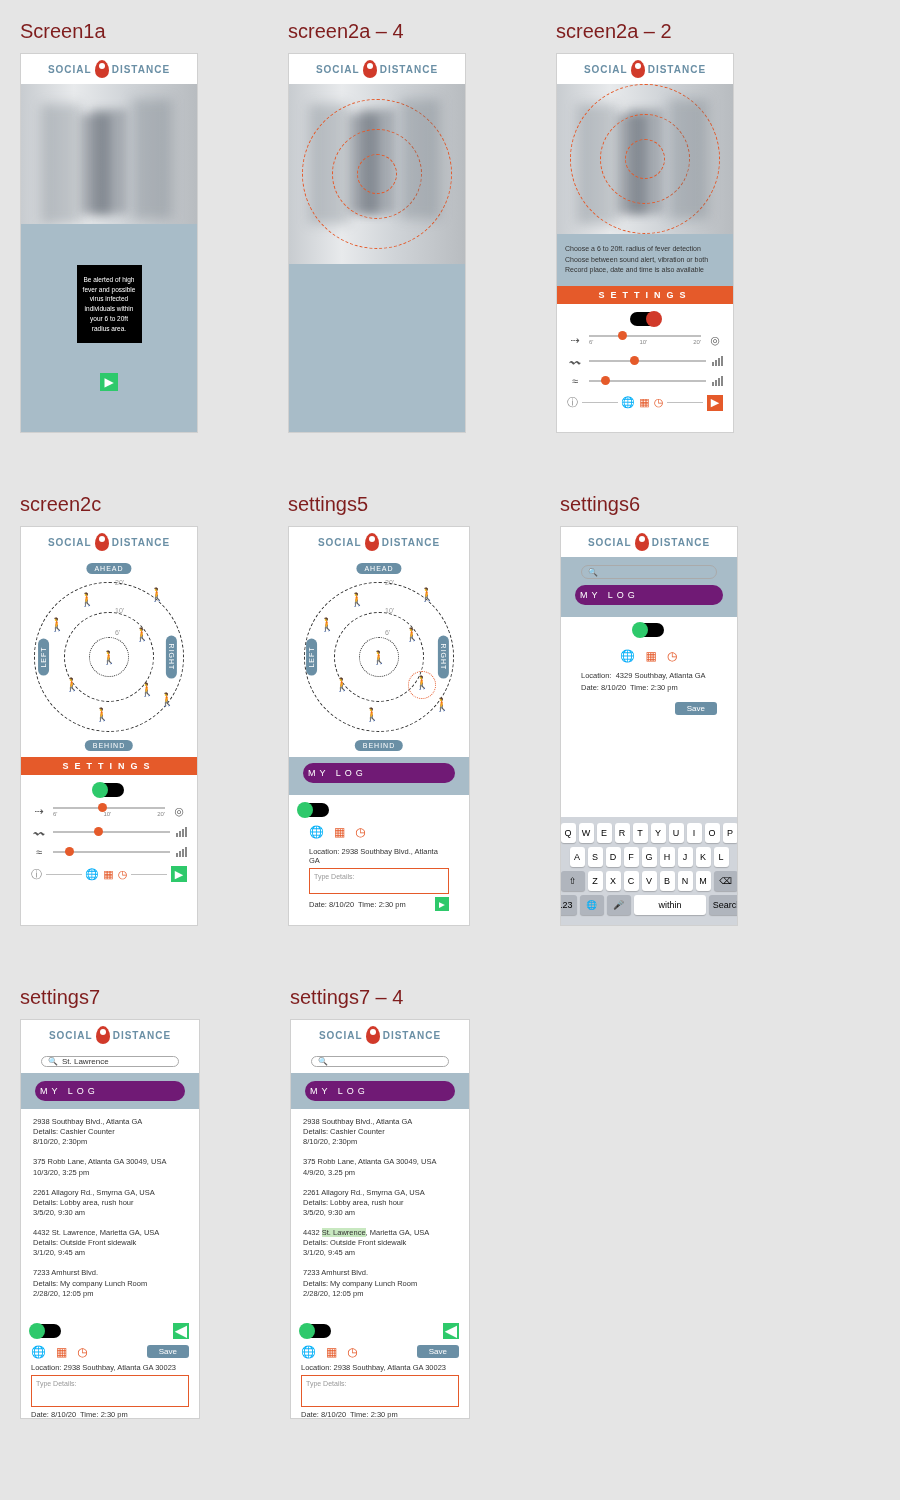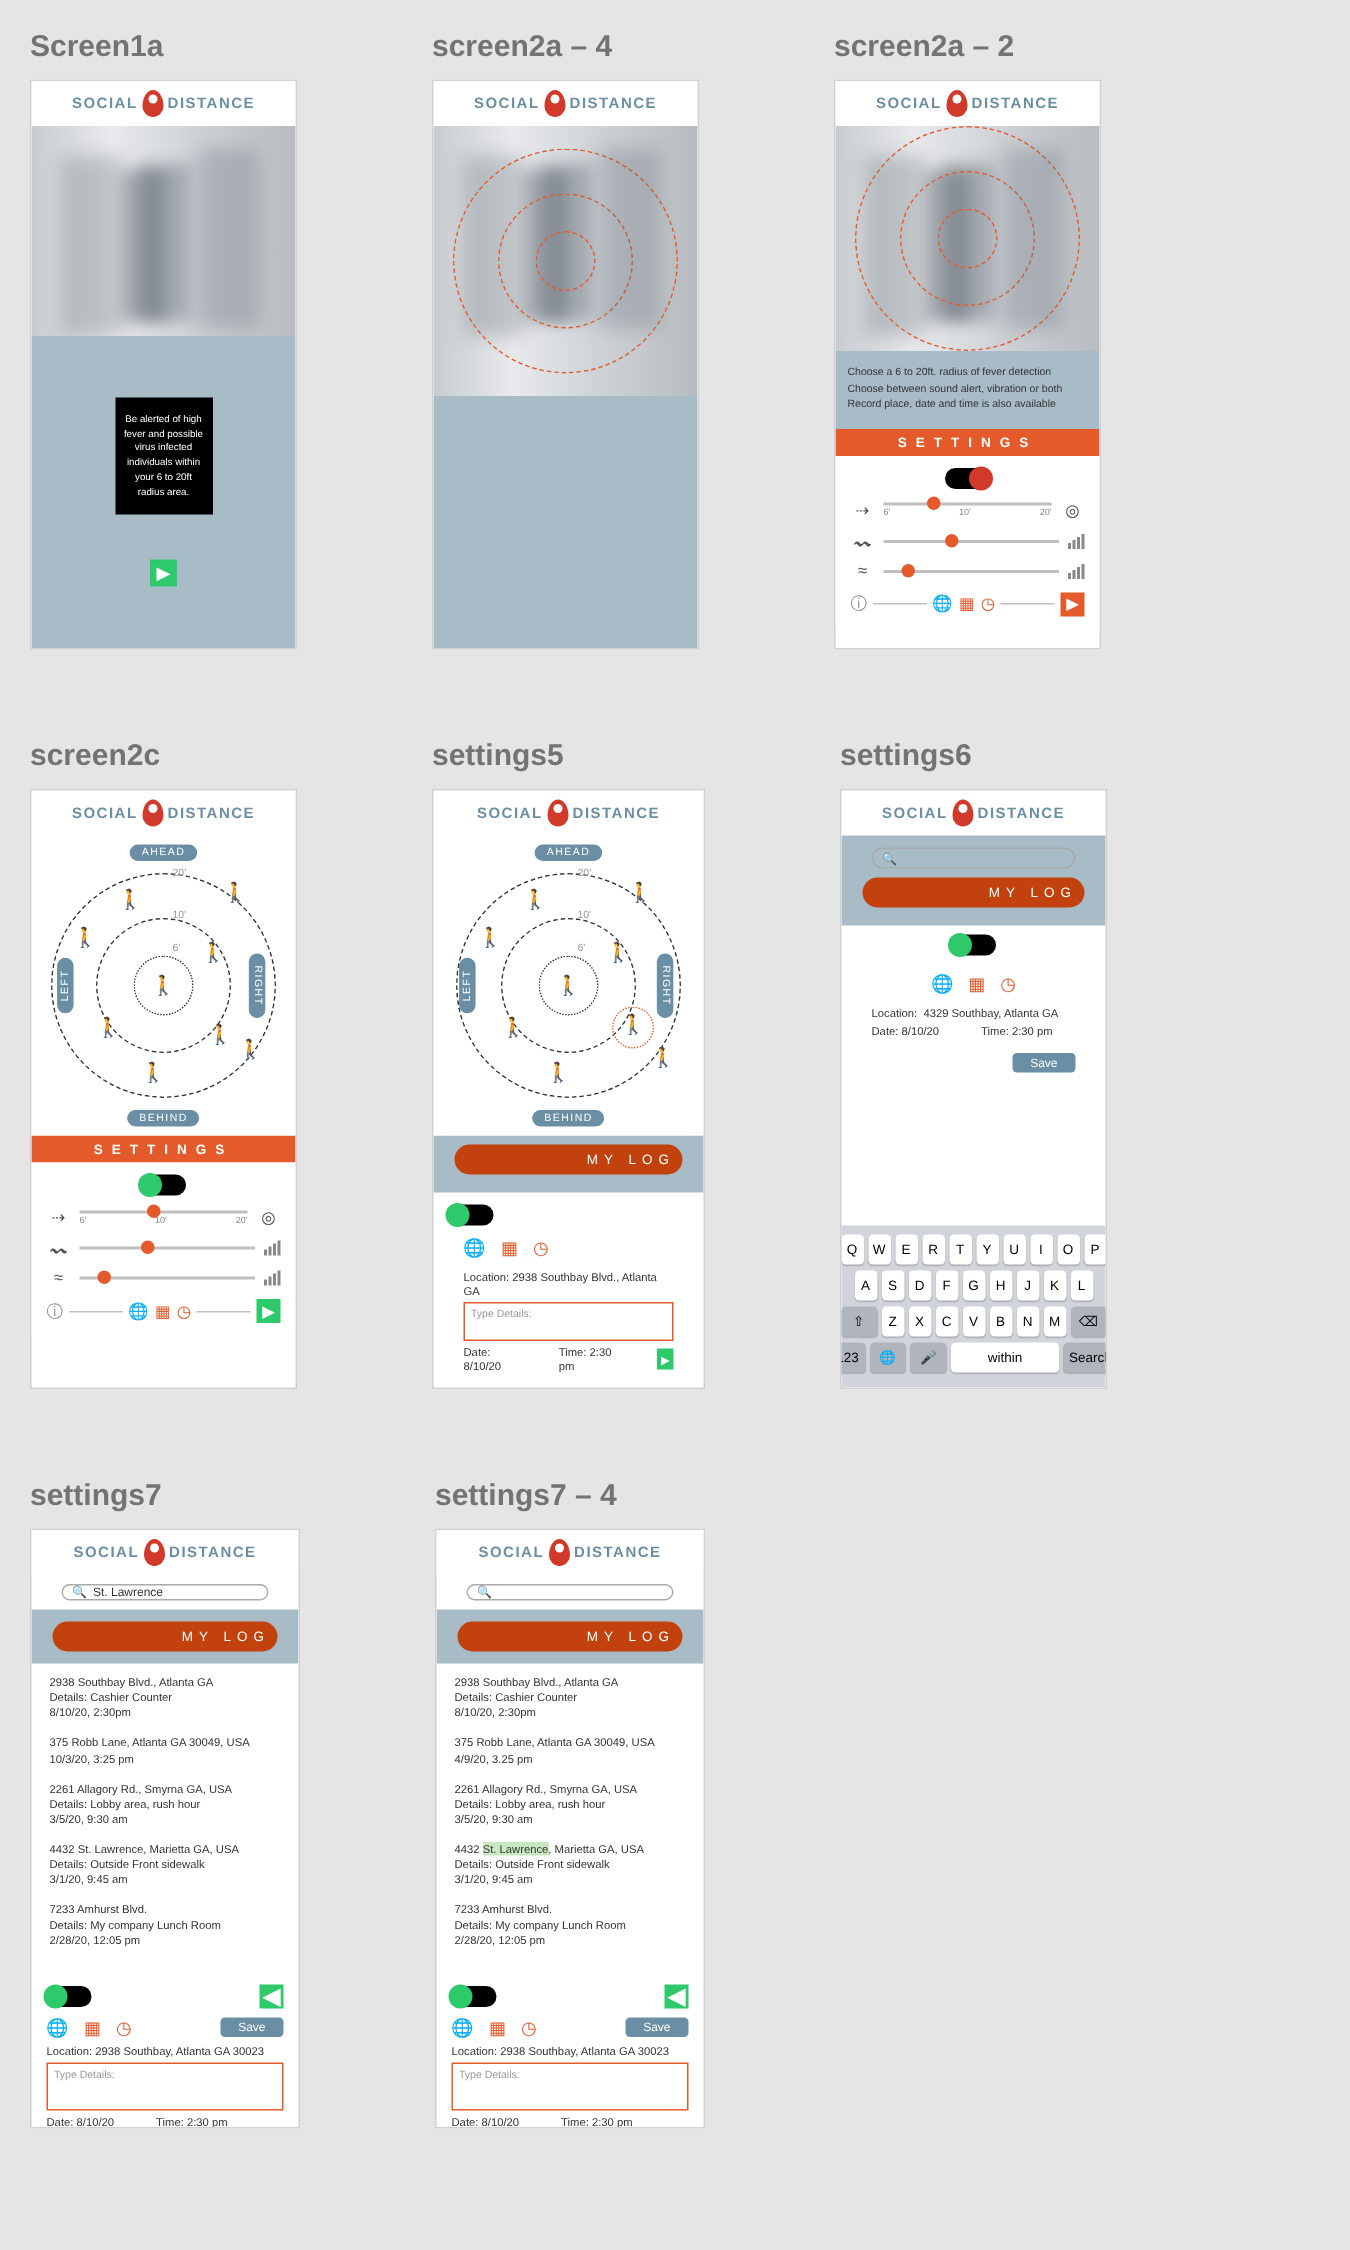--- a/index.html
+++ b/index.html
@@ -1,18 +1,18 @@
 <!DOCTYPE html>
 <html><head>
 <meta charset="utf-8">
 <style>
 *{margin:0;padding:0;box-sizing:border-box;font-family:Arial,Helvetica,sans-serif}
 body{background:#e5e5e5;padding:20px}
 .canvas{width:900px;margin:0 auto;position:relative}
-.screen-label{color:#737373;font-size:20px;margin-bottom:10px;font-weight:700}
+.screen-label{color:#7f1d1d;font-size:20px;margin-bottom:10px;font-weight:400}
 .phone{background:#fff;border:1px solid #d0d0d0;display:flex;flex-direction:column;overflow:hidden}
 .row{display:flex;gap:90px;margin-bottom:60px}
 .col{display:flex;flex-direction:column}
 
 .logo{display:flex;align-items:center;justify-content:center;font-size:10px;font-weight:700;letter-spacing:1px;color:#d13a2a;padding:6px 0;background:#fff}
 .logo .pin{width:14px;height:18px;background:#d13a2a;border-radius:50% 50% 50% 50%/60% 60% 40% 40%;position:relative;margin:0 3px;transform:rotate(0)}
 .logo .pin:after{content:"";position:absolute;top:3px;left:4px;width:6px;height:6px;background:#fff;border-radius:50%}
 .logo .txt1{color:#6a8fa5}
 .logo .txt2{color:#6a8fa5}
 
@@ -62,26 +62,26 @@
 .rring{position:absolute;border:1px dashed #333;border-radius:50%;left:50%;top:50%;transform:translate(-50%,-50%)}
 .rr1{width:40px;height:40px;border-style:dotted}
 .rr2{width:90px;height:90px}
 .rr3{width:150px;height:150px}
 .rlbl{position:absolute;font-size:7px;color:#999}
 .person{position:absolute;font-size:13px;color:#444}
 .person.center{left:50%;top:50%;transform:translate(-50%,-50%)}
 .person.red{color:#d13a2a}
 .person.halo:before{content:"";position:absolute;left:-6px;top:-4px;width:26px;height:26px;border:1px dotted #e55a2a;border-radius:50%}
 
-.mylog-bar{background:#c2410c;color:#fff;text-align:right;font-size:9px;letter-spacing:4px;padding:5px;border-radius:14px;margin:6px 14px}
+.mylog-bar{background:#701a75;color:#fff;text-align:left;font-size:9px;letter-spacing:4px;padding:5px;border-radius:14px;margin:6px 14px}
 .log-icons{display:flex;gap:10px;padding:4px 10px;font-size:12px;color:#e55a2a}
 .log-body{padding:4px 10px;font-size:7.5px;color:#333}
 .log-input{border:1px solid #e55a2a;padding:4px;font-size:7px;color:#999;min-height:26px;margin:3px 0}
 .log-input.big{min-height:60px;color:#333;font-size:9px}
-.dt-row{display:flex;gap:28px;font-size:7.5px;margin-top:3px;align-items:center}
+.dt-row{display:flex;gap:4px;font-size:7.5px;margin-top:3px;align-items:center}
 .dt-row .go2{margin-left:auto;width:14px;height:14px;background:#2ec96b;color:#fff;display:flex;align-items:center;justify-content:center}
 
 .search{margin:6px 20px;height:14px;border:1px solid #aaa;border-radius:8px;display:flex;align-items:center;padding:0 6px;font-size:8px;color:#888}
 .save-btn{background:#6a8fa5;color:#fff;font-size:8px;padding:2px 12px;border-radius:3px;float:right;margin:6px 10px}
 .keyboard{background:#d1d5db;padding:6px;font-size:10px}
 .krow{display:flex;gap:3px;justify-content:center;margin-bottom:4px}
 .key{background:#fff;border-radius:3px;min-width:15px;height:20px;display:flex;align-items:center;justify-content:center;box-shadow:0 1px 1px rgba(0,0,0,.2);font-size:9px}
 .key.w{min-width:24px;background:#b0b5bd}
 .key.sp{min-width:72px}
 .key.sr{min-width:36px;background:#b0b5bd}

